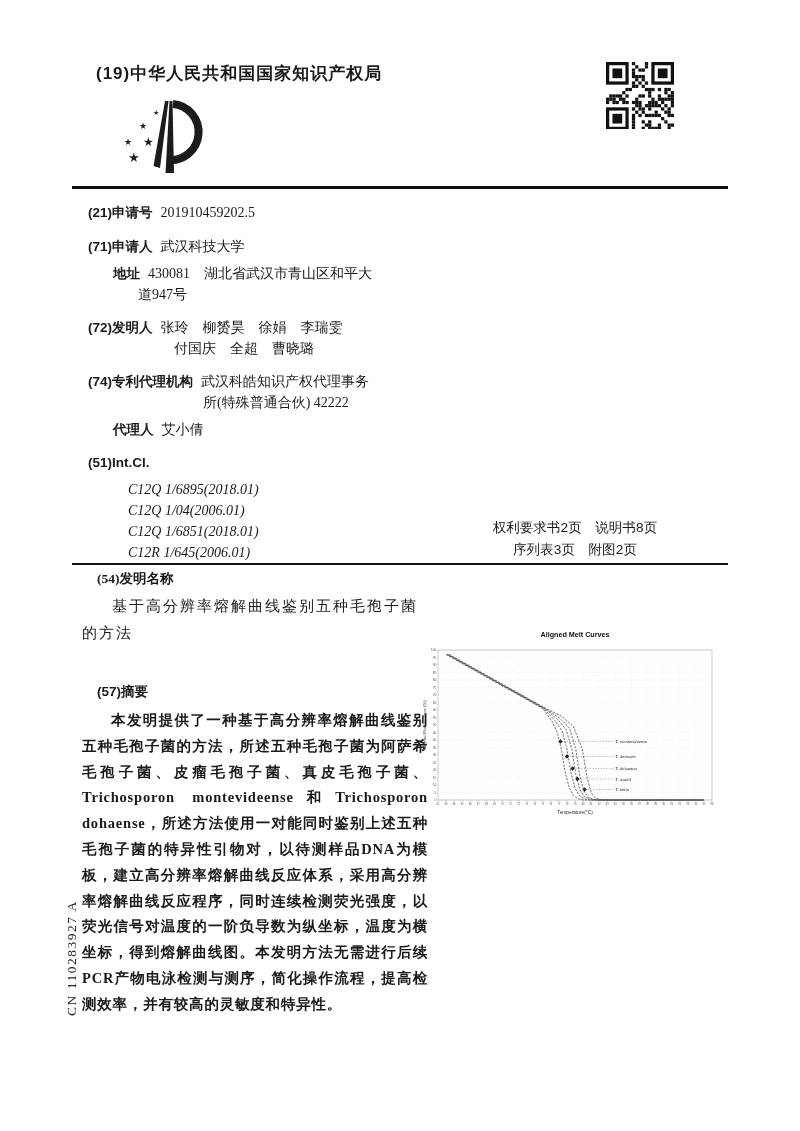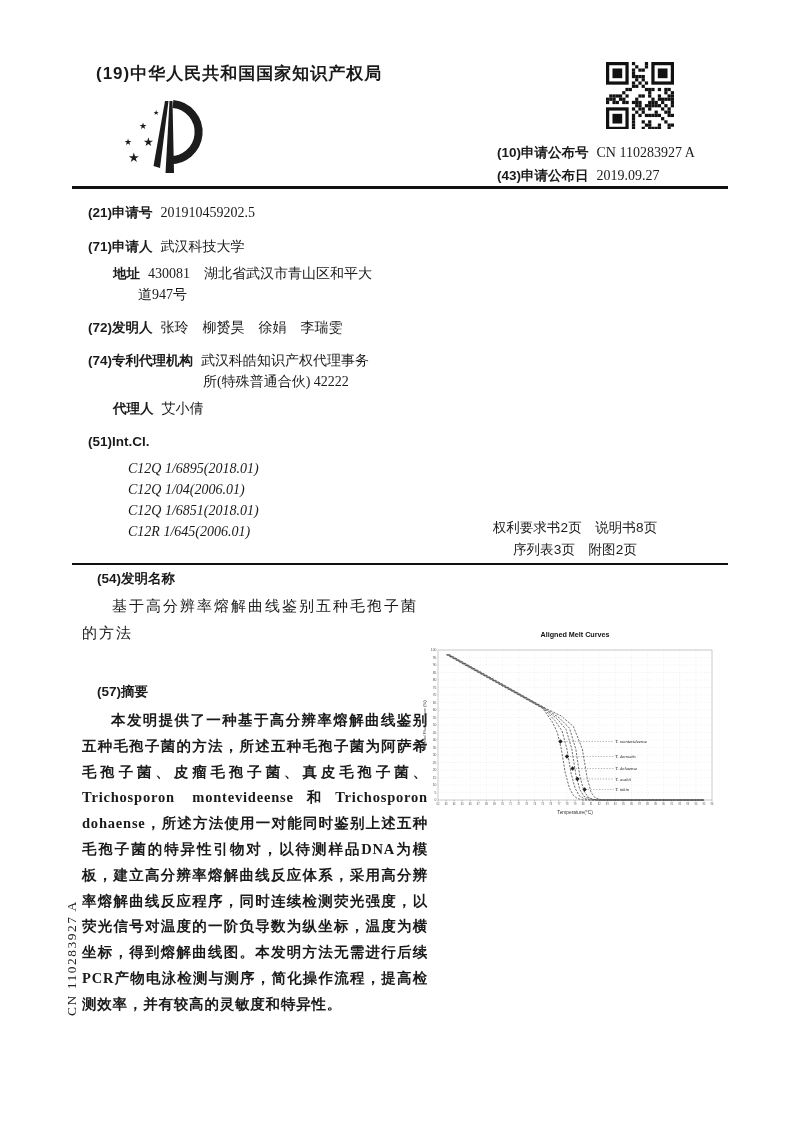--- a/index.html
+++ b/index.html
@@ -19,21 +19,21 @@
   .rule2{top:563px;height:2px;}
   .biblio{position:absolute;left:88px;top:194px;width:345px;}
   .row{margin-top:0;line-height:20px;}
   .mt8{margin-top:8px;} .mt14{margin-top:13px;} .mt6{margin-top:6px;} .mt12{margin-top:12px;}
   .ind25{padding-left:25px;} .ind50{padding-left:50px;} .ind86{padding-left:86px;}
   .ind115{padding-left:115px;} .ind40{padding-left:40px;}
   .intcl-entry{font-style:italic;font-size:14px;line-height:21px;}
   .pagesinfo{position:absolute;left:430px;top:518px;width:290px;text-align:center;
              font-size:13.5px;line-height:22px;font-family:Liberation Mono, monospace;}
   .titlesec{position:absolute;left:82px;top:570px;width:346px;}
-  .titlesec .lbl{padding-left:15px;}
+  .titlesec .lbl{padding-left:15px;font-family:Liberation Serif, serif;}
   .invtitle{margin-top:5px;font-size:15px;letter-spacing:2px;line-height:27px;text-indent:2em;}
   .abssec{position:absolute;left:82px;top:638px;width:346px;margin-top:45px;}
   .abssec .lbl{padding-left:15px;}
   .abstext{margin-top:7px;font-size:14.5px;line-height:25.8px;letter-spacing:0.8px;
            text-align:justify;text-indent:2em;font-weight:bold;}
   .chart{position:absolute;left:420px;top:628px;width:300px;height:195px;}
   .sidenum{position:absolute;left:64px;top:1016px;white-space:nowrap;font-size:13.5px;
            letter-spacing:1.5px;transform-origin:0 0;transform:rotate(-90deg);color:#222;}
   .gap{display:inline-block;width:8px;}
 </style>
@@ -177,46 +177,41 @@
     <polygon points="49,7 52.5,7 44,74 37.5,72" fill="#1c1c1c"></polygon>
     <polygon points="53.5,7 56.5,7 58,79 49.5,79" fill="#1c1c1c"></polygon>
     <text x="37" y="21" font-size="7" fill="#1c1c1c" font-family="DejaVu Sans,sans-serif">★</text>
     <text x="23" y="35" font-size="9" fill="#1c1c1c" font-family="DejaVu Sans,sans-serif">★</text>
     <text x="8" y="51" font-size="9" fill="#1c1c1c" font-family="DejaVu Sans,sans-serif">★</text>
     <text x="27" y="52" font-size="12" fill="#1c1c1c" font-family="DejaVu Sans,sans-serif">★</text>
     <text x="12" y="68" font-size="13" fill="#1c1c1c" font-family="DejaVu Sans,sans-serif">★</text>
   </svg>
 
 
-  <div class="pubblock">
-    <div>
-      <span class="lbl">(10)申请公布号</span><span class="gap"></span><span class="val">CN 110283927 A</span>
-    </div>
-    <div>
-      <span class="lbl">(43)申请公布日</span><span class="gap"></span><span class="val">2019.09.27</span>
-    </div>
-  </div>
 
   <div class="rule rule1"></div>
 
   <div class="biblio">
     <div class="row mt8">
       <span class="lbl">(21)申请号</span><span class="gap"></span><span class="val">201910459202.5</span>
     </div>
     <div class="row mt14">
       <span class="lbl">(71)申请人</span><span class="gap"></span><span class="val">武汉科技大学</span>
     </div>
     <div class="row mt6 ind25">
       <span class="lbl">地址</span><span class="gap"></span><span class="val">430081　湖北省武汉市青山区和平大</span>
     </div>
     <div class="row ind50">
       <span class="val">道947号</span>
     </div>
     <div class="row mt12">
       <span class="lbl">(72)发明人</span><span class="gap"></span><span class="val">张玲　柳赟昊　徐娟　李瑞雯</span>
+    </div>
+    <div class="row ind86">
+      <span class="val">付国庆　全超　曹晓璐</span>
     </div>
     <div class="row mt12">
       <span class="lbl">(74)专利代理机构</span><span class="gap"></span><span class="val">武汉科皓知识产权代理事务</span>
     </div>
     <div class="row ind115">
       <span class="val">所(特殊普通合伙) 42222</span>
     </div>
     <div class="row mt6 ind25">
       <span class="lbl">代理人</span><span class="gap"></span><span class="val">艾小倩</span>
     </div>

